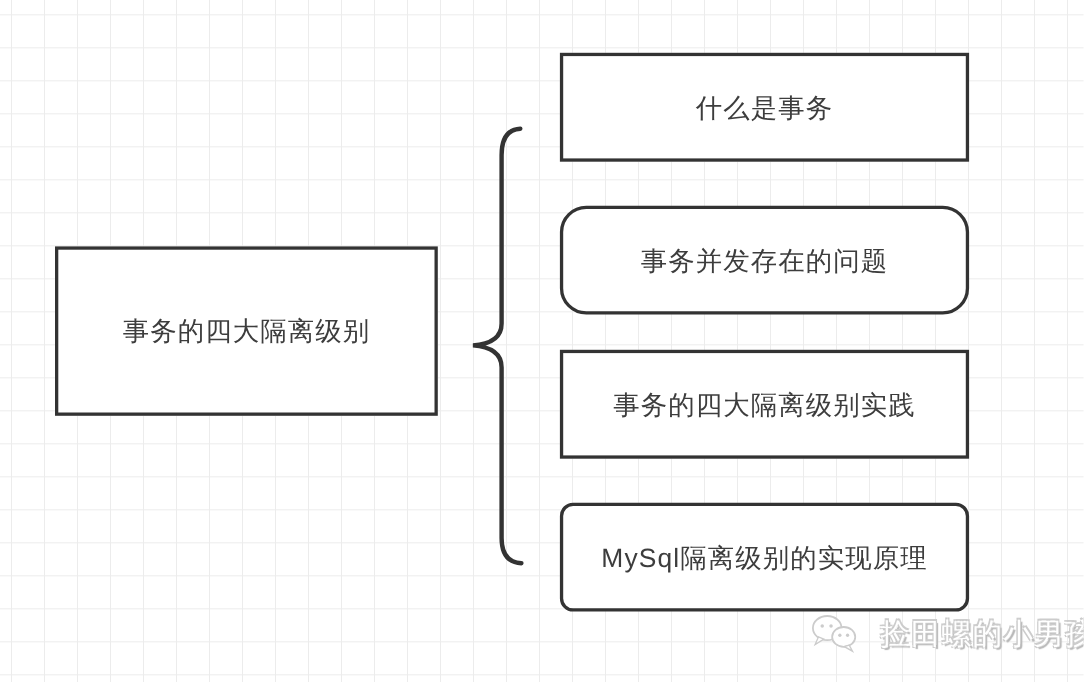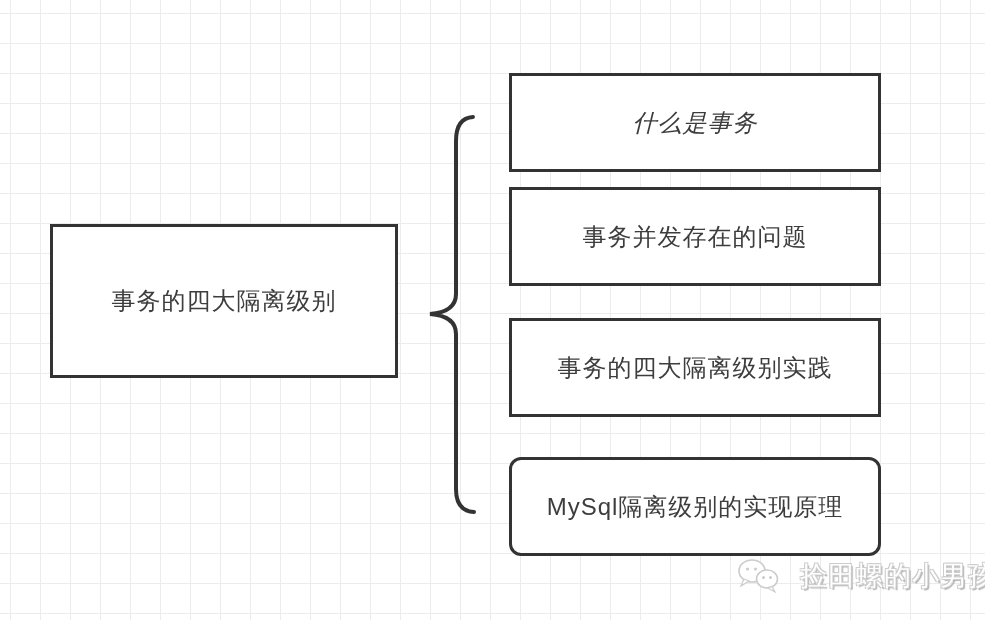--- a/index.html
+++ b/index.html
@@ -38,22 +38,22 @@
     left: 50px;
     top: 224px;
     width: 348px;
     height: 154px;
   }
   .node-child {
     left: 509px;
     width: 372px;
     height: 99px;
   }
-  .child-0 { top: 73px; font-style: italic; }
-  .child-1 { top: 187px; }
+  .child-0 { top: 48px; }
+  .child-1 { top: 187px; border-radius: 24px; }
   .child-2 { top: 318px; }
   .child-3 { top: 457px; border-radius: 12px; }
   .brace-layer {
     position: absolute;
     left: 0;
     top: 0;
     width: 985px;
     height: 620px;
     pointer-events: none;
   }

